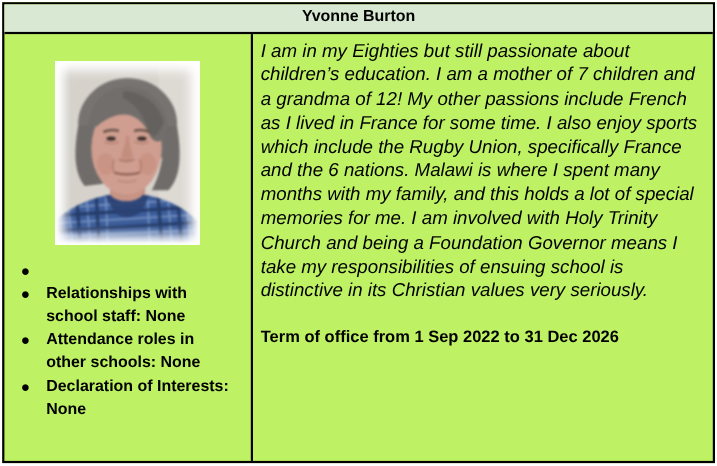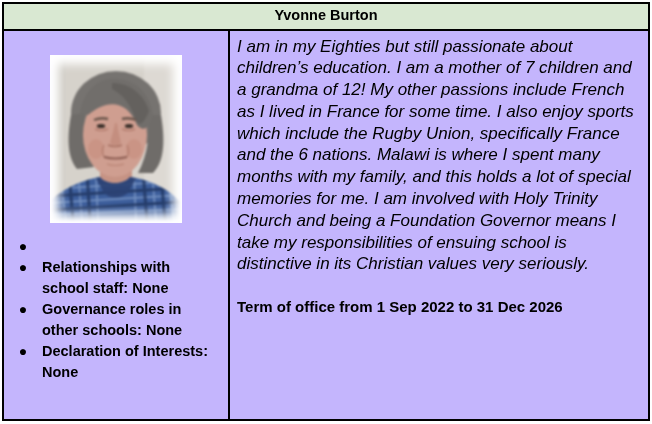--- a/index.html
+++ b/index.html
@@ -1,21 +1,21 @@
 <!DOCTYPE html>
 <html style="--header-bg: #d9e8d2;"><head>
 <meta charset="utf-8">
 <style>
   * { margin: 0; padding: 0; box-sizing: border-box; }
   html, body { width: 652px; height: 424px; background: #ffffff; overflow: hidden; }
   body { font-family: "Liberation Sans", sans-serif; color: #000; }
 
   .card {
     position: absolute; left: 2px; top: 2px; width: 648px; height: 419px;
-    border: 2px solid #000; background: #c4b5fd;
+    border: 2px solid #000; background: #bef264;
     display: flex; flex-direction: column;
   }
 
   .card-header {
     background: var(--header-bg, #d9e8d2);
     border-bottom: 2px solid #000;
     text-align: center;
     padding: 3px 0 4px 0;
     flex: none;
   }
@@ -158,21 +158,21 @@
       <ul class="bullets">
         <li>
           <span class="dot">●</span>
         </li>
         <li>
           <span class="dot">●</span>
           <span class="li-text">Relationships with school staff: None</span>
         </li>
         <li>
           <span class="dot">●</span>
-          <span class="li-text">Governance roles in other schools: None</span>
+          <span class="li-text">Attendance roles in other schools: None</span>
         </li>
         <li>
           <span class="dot">●</span>
           <span class="li-text">Declaration of Interests: None</span>
         </li>
       </ul>
     </div>
 
     <div class="right-cell">
       <p class="bio-text">I am in my Eighties but still passionate about children’s education. I am a mother of 7 children and a grandma of 12! My other passions include French as I lived in France for some time. I also enjoy sports which include the Rugby Union, specifically France and the 6 nations. Malawi is where I spent many months with my family, and this holds a lot of special memories for me. I am involved with Holy Trinity Church and being a Foundation Governor means I take my responsibilities of ensuing school is distinctive in its Christian values very seriously.</p>

